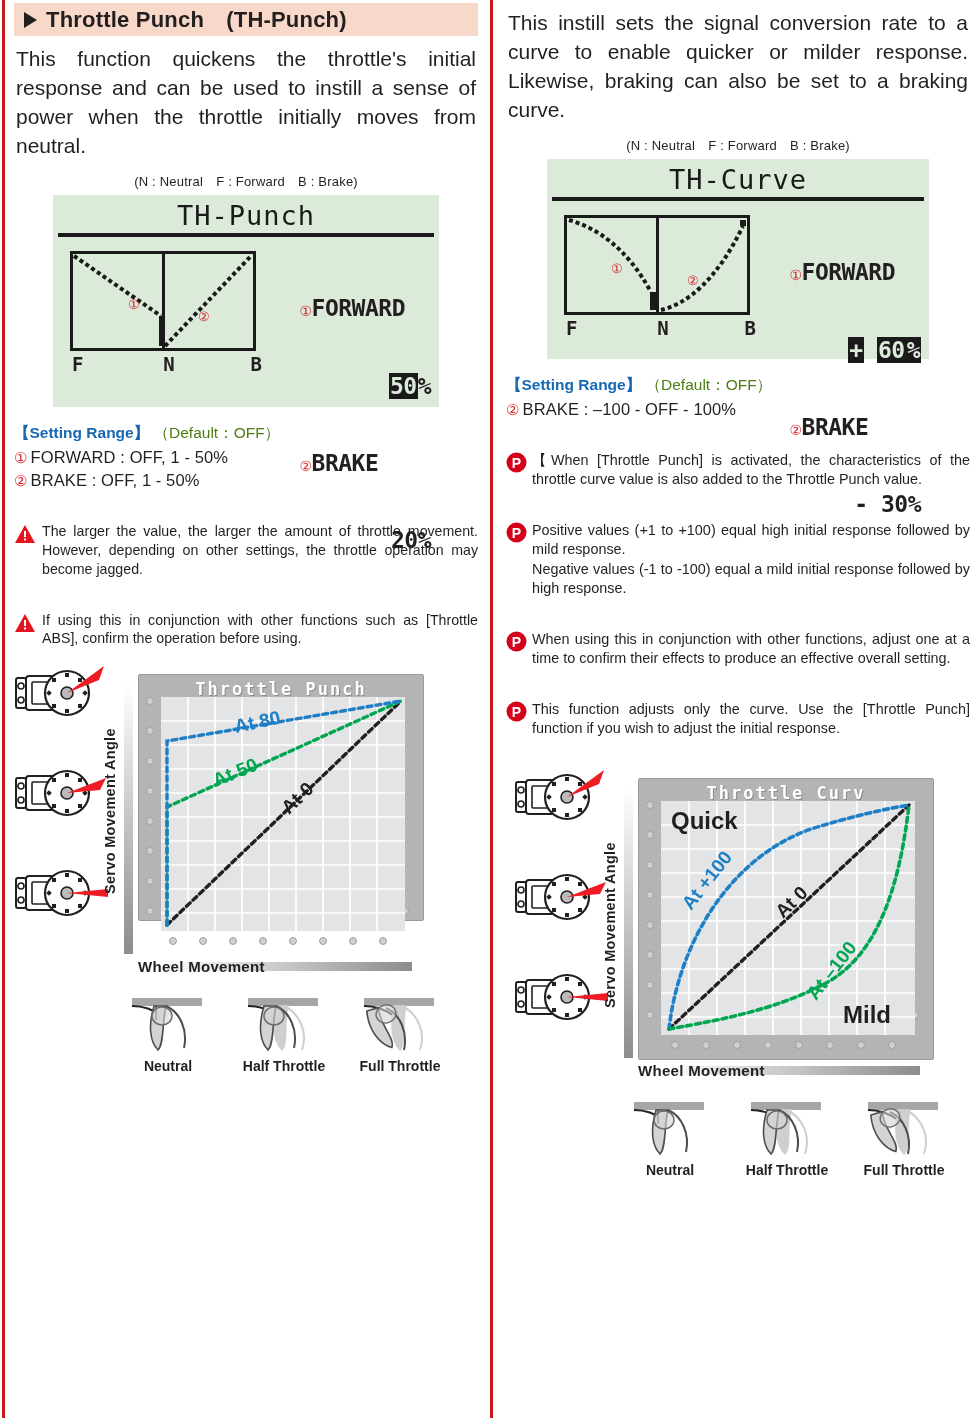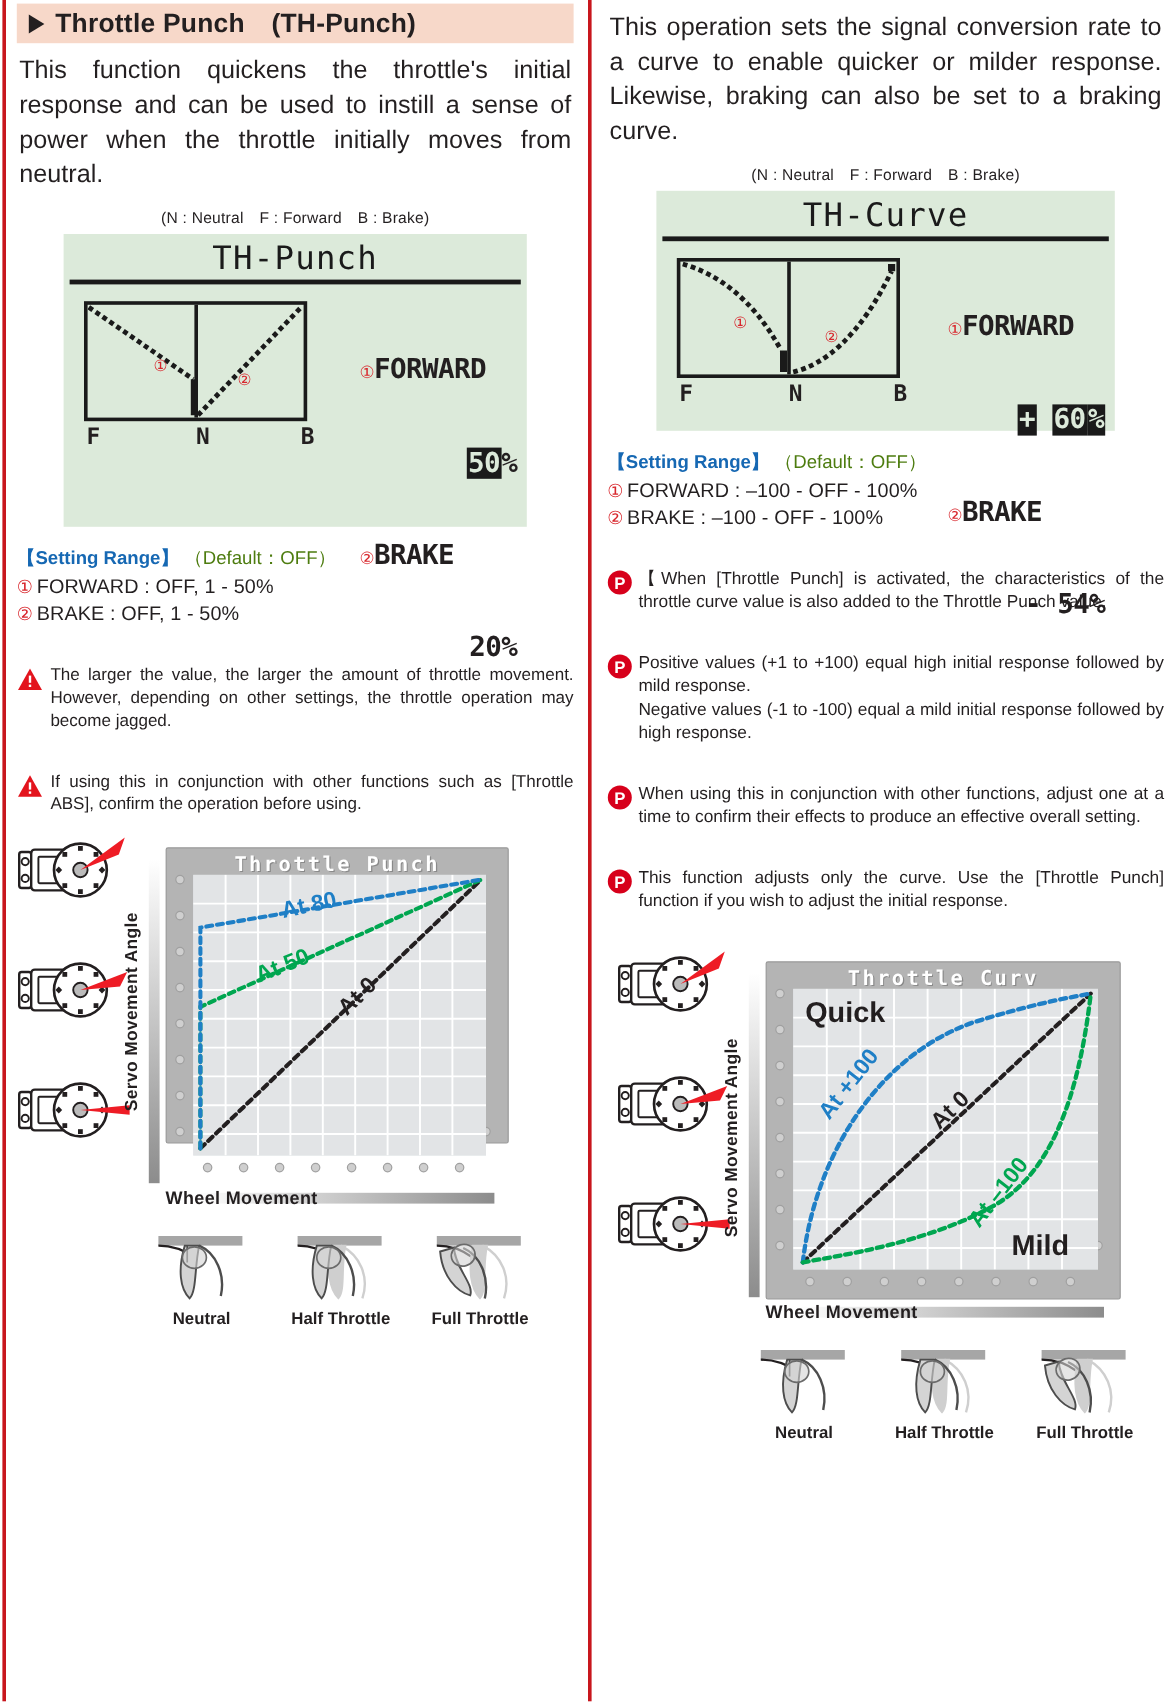--- a/index.html
+++ b/index.html
@@ -51,21 +51,21 @@
   }
 
   
   .lcd{
     background:#dceada;
     margin:6px auto 0 auto;
     position:relative;
     box-sizing:border-box;
     font-family:"DejaVu Sans Mono", monospace;
   }
-  .lcd-left{width:386px;height:244px;}
+  .lcd-left{width:386px;height:212px;}
   .lcd-right{width:382px;height:200px;}
   .lcd-title{
     text-align:center;font-size:27px;letter-spacing:1px;
     padding-top:5px;color:#1a1a1a;font-weight:normal;
   }
   .lcd-hr{height:4px;background:#1a1a1a;margin:2px 5px 0 5px;}
   .lcd-body{position:relative;height:152px;}
   .lcd-graph{
     position:absolute;left:17px;top:14px;
     width:186px;height:100px;
@@ -402,21 +402,21 @@
         </svg>
         <div class="trig-lab">Full Throttle</div>
       </div>
     </div>
 
   </div>
 
   <div class="col col-right">
 
 
-    <div class="intro">This operation sets the signal conversion rate to a curve to enable quicker or milder response. Likewise, braking can also be set to a braking curve.</div>
+    <div class="intro">This instill sets the signal conversion rate to a curve to enable quicker or milder response. Likewise, braking can also be set to a braking curve.</div>
 
     <div class="legend">(N : Neutral F : Forward B : Brake)</div>
 
     <div class="lcd lcd-right">
       <div class="lcd-title">TH-Curve</div>
       <div class="lcd-hr"></div>
       <div class="lcd-body">
         <div class="lcd-graph">
           <div class="mid"></div>
           <svg class="gfx" width="180" height="94" viewBox="0 0 180 94">
@@ -432,31 +432,28 @@
         <div class="lcd-axis">
           <span>F</span>
           <span>N</span>
           <span>B</span>
         </div>
 
         <div class="lcd-readout">
           <span class="ro-line"><span class="rnum">①</span><span>FORWARD</span></span>
           <span class="ro-val"><span class="hl">+</span> <span class="hl">60</span><span class="hl">%</span></span>
           <span class="ro-line"><span class="rnum">②</span><span>BRAKE</span></span>
-          <span class="ro-val"><span>- 54%</span></span>
+          <span class="ro-val"><span>- 30%</span></span>
         </div>
       </div>
     </div>
 
     <div class="set-head">
       <span class="sr">【Setting Range】</span>
       <span class="df">（Default：OFF）</span>
-    </div>
-    <div class="set-line">
-      <span class="cnum">①</span><span>FORWARD : –100 - OFF - 100%</span>
     </div>
     <div class="set-line">
       <span class="cnum">②</span><span>BRAKE : –100 - OFF - 100%</span>
     </div>
 
     <div class="notes notes-right" style="margin-top:22px;">
       <div class="note">
         <div class="p-ico">
           <svg class="gfx" width="21" height="21" viewBox="0 0 21 21">
             <circle cx="10.5" cy="10.5" r="10" fill="#d7001b"></circle>

